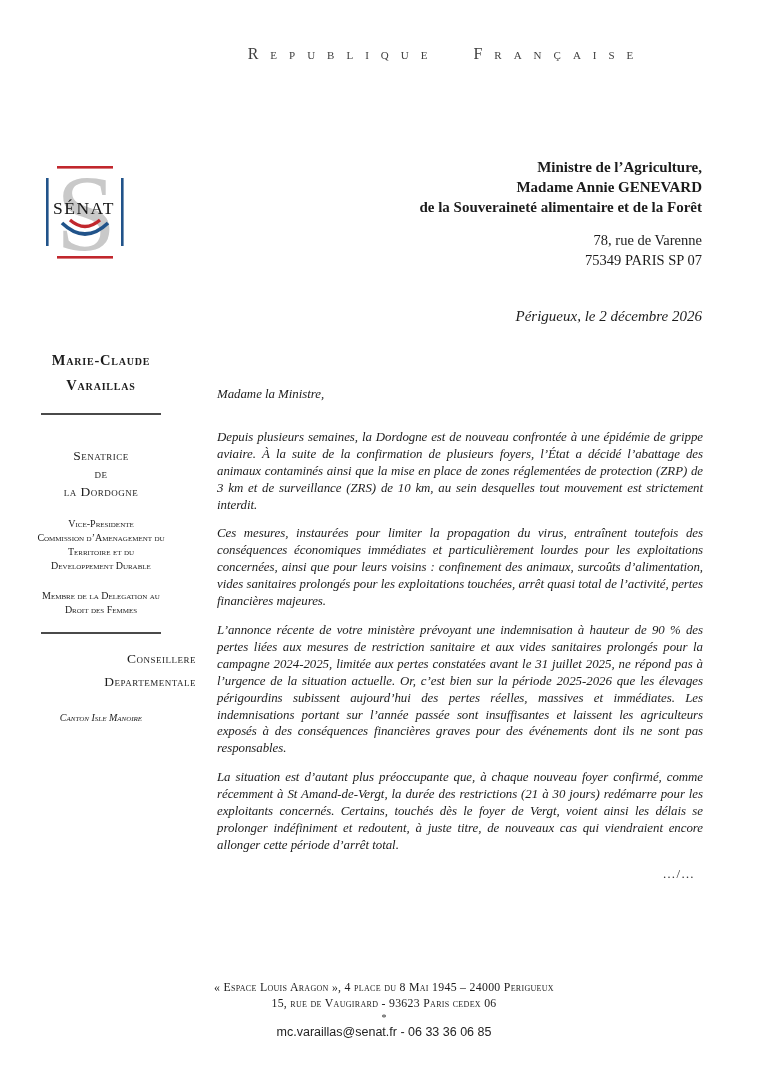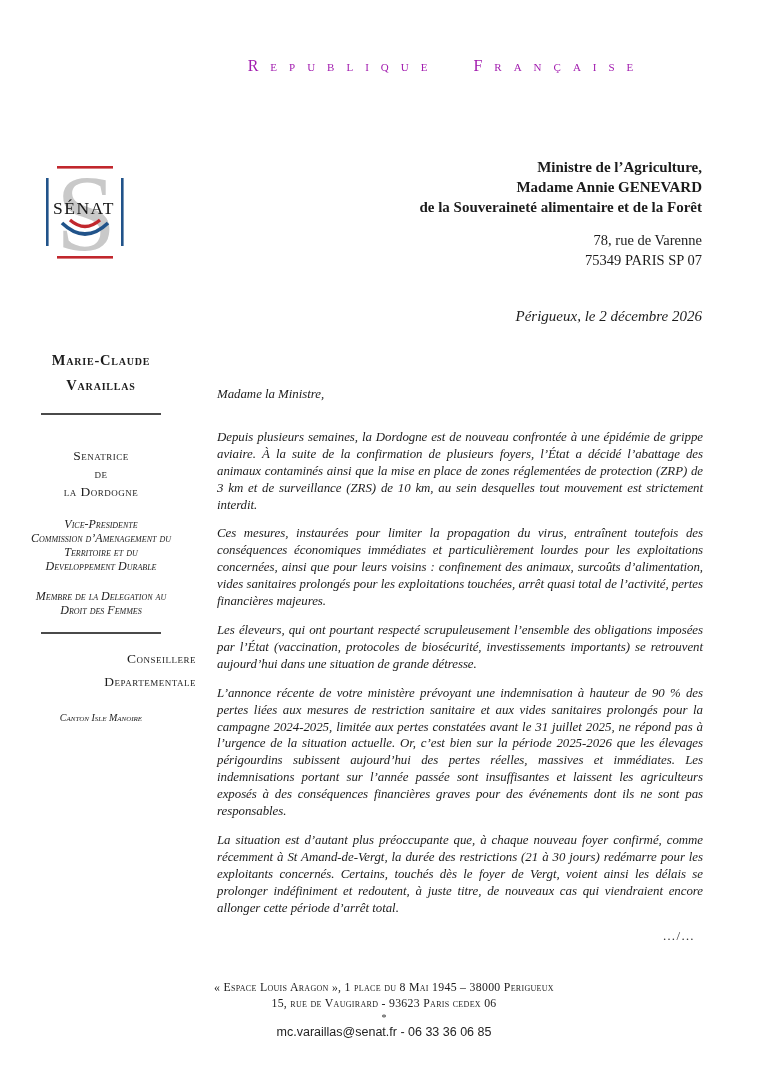--- a/index.html
+++ b/index.html
@@ -5,41 +5,41 @@
   html,body { margin:0; padding:0; background:#ffffff; }
   .page {
     position:relative; width:768px; height:1087px; background:#ffffff;
     font-family:"Liberation Serif", serif; color:#1c1c1c; overflow:hidden;
   }
 
   
   .rf-header {
     position:absolute; top:45px; left:180px; right:55px; text-align:center;
     font-variant:small-caps; font-size:16px; letter-spacing:12px; word-spacing:18px;
-    color:#a21caf; white-space:nowrap;margin-top:12px;
+    color:#404040; white-space:nowrap;
   }
 
   
   .senat-logo { position:absolute; left:46px; top:166px; width:78px; height:95px; }
 
   
   .recipient { position:absolute; top:157px; right:66px; text-align:right; }
   .recipient .r-bold { font-weight:bold; font-size:15px; line-height:20px; }
   .recipient .r-gap { height:13px; }
   .recipient .r-addr { font-size:14.5px; line-height:20px; }
 
   
   .dateline { position:absolute; top:308px; right:66px; font-style:italic; font-size:15px; }
 
   
   .sidebar { position:absolute; left:6px; top:348px; width:190px; text-align:center; }
   .sb-name { font-weight:bold; font-variant:small-caps; font-size:14.5px; letter-spacing:0.8px; line-height:25px; }
   .sb-rule { width:120px; border:none; border-top:2px solid #4a4a4a; margin:15px auto 13px auto; }
   .sb-title { font-variant:small-caps; font-size:13.5px; letter-spacing:0.5px; line-height:18px; margin-top:32px; }
-  .sb-role { font-style:italic; font-variant:small-caps; font-size:12px; line-height:14px; margin-top:16px; color:#222; }
+  .sb-role { font-variant:small-caps; font-size:10px; line-height:14px; margin-top:16px; color:#222; }
   .sb-council { font-variant:small-caps; font-size:13.5px; letter-spacing:0.5px; line-height:23px; margin-top:11px;text-align:right; }
   .sb-canton { font-style:italic; font-variant:small-caps; font-size:10px; margin-top:19px; color:#222; }
 
   
   .body { position:absolute; left:217px; top:386px; width:486px; }
   .body p { margin:0 0 12px 0; font-size:12.9px; line-height:16.9px; text-align:justify; letter-spacing:-0.05px;font-style:italic; }
   .body p.salutation { text-align:left; margin-bottom:26px; }
   .continuation { text-align:right; font-size:13px; letter-spacing:1px; margin-top:10px; padding-right:8px; color:#333; }
 
   
@@ -105,26 +105,25 @@
       <div>Conseillere</div>
       <div>Departementale</div>
     </div>
     <div class="sb-canton">Canton Isle Manoire</div>
   </aside>
 
   <main class="body">
     <p class="salutation">Madame la Ministre,</p>
     <p>Depuis plusieurs semaines, la Dordogne est de nouveau confrontée à une épidémie de grippe aviaire. À la suite de la confirmation de plusieurs foyers, l’État a décidé l’abattage des animaux contaminés ainsi que la mise en place de zones réglementées de protection (ZRP) de 3 km et de surveillance (ZRS) de 10 km, au sein desquelles tout mouvement est strictement interdit.</p>
     <p>Ces mesures, instaurées pour limiter la propagation du virus, entraînent toutefois des conséquences économiques immédiates et particulièrement lourdes pour les exploitations concernées, ainsi que pour leurs voisins : confinement des animaux, surcoûts d’alimentation, vides sanitaires prolongés pour les exploitations touchées, arrêt quasi total de l’activité, pertes financières majeures.</p>
-    <p>Les éleveurs, qui ont pourtant respecté scrupuleusement l’ensemble des obligations imposées par l’État (vaccination, protocoles de biosécurité, investissements importants) se retrouvent aujourd’hui dans une situation de grande détresse.</p>
     <p>L’annonce récente de votre ministère prévoyant une indemnisation à hauteur de 90 % des pertes liées aux mesures de restriction sanitaire et aux vides sanitaires prolongés pour la campagne 2024-2025, limitée aux pertes constatées avant le 31 juillet 2025, ne répond pas à l’urgence de la situation actuelle. Or, c’est bien sur la période 2025-2026 que les élevages périgourdins subissent aujourd’hui des pertes réelles, massives et immédiates. Les indemnisations portant sur l’année passée sont insuffisantes et laissent les agriculteurs exposés à des conséquences financières graves pour des événements dont ils ne sont pas responsables.</p>
     <p>La situation est d’autant plus préoccupante que, à chaque nouveau foyer confirmé, comme récemment à St Amand-de-Vergt, la durée des restrictions (21 à 30 jours) redémarre pour les exploitants concernés. Certains, touchés dès le foyer de Vergt, voient ainsi les délais se prolonger indéfiniment et redoutent, à juste titre, de nouveaux cas qui viendraient encore allonger cette période d’arrêt total.</p>
     <div class="continuation">…/…</div>
   </main>
 
   <footer class="footer">
-    <div class="f-sc">« Espace Louis Aragon », 1 place du 8 Mai 1945 – 38000 Perigueux</div>
+    <div class="f-sc">« Espace Louis Aragon », 4 place du 8 Mai 1945 – 24000 Perigueux</div>
     <div class="f-sc">15, rue de Vaugirard - 93623 Paris cedex 06</div>
     <div class="f-star">*</div>
     <div class="f-contact">mc.varaillas@senat.fr  - 06 33 36 06 85</div>
   </footer>
 
 </div>
 
 </body></html>

